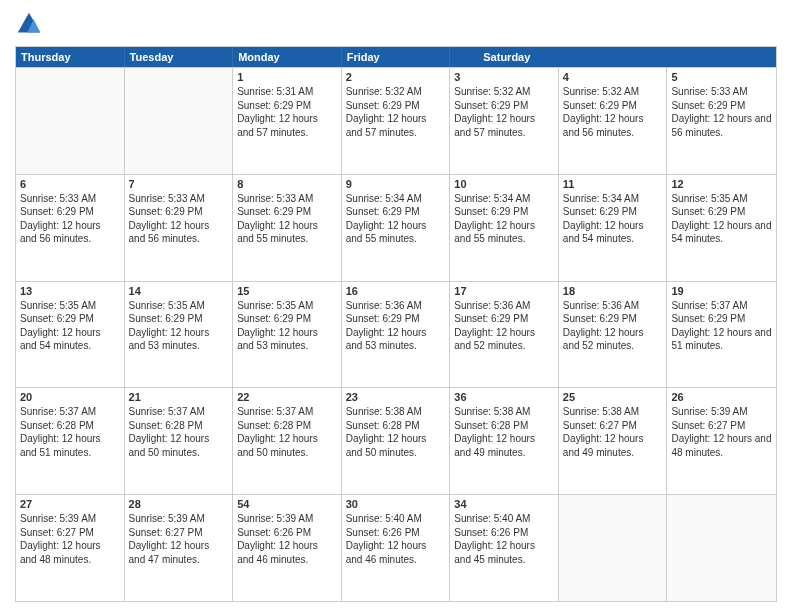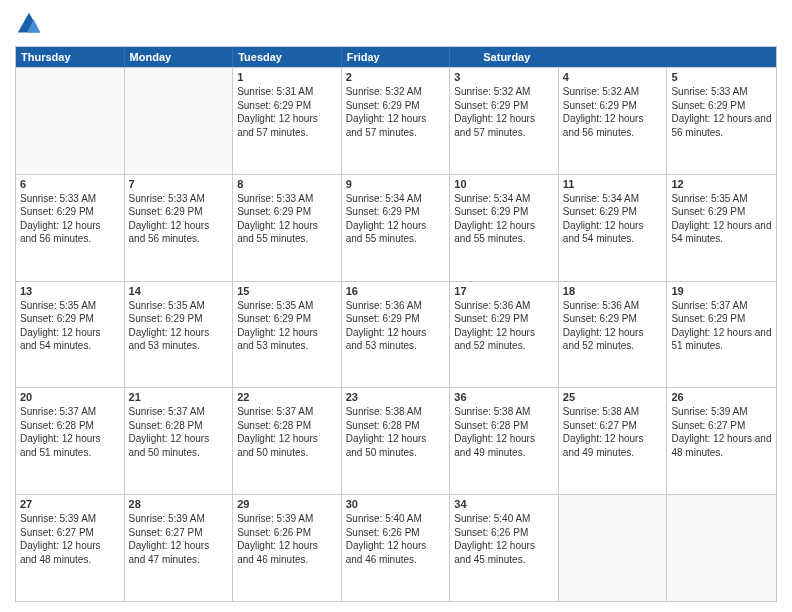--- a/index.html
+++ b/index.html
@@ -131,22 +131,22 @@
     </div>
     <div class="title-block">
       <div class="month-year"></div>
       <div class="location"></div>
     </div>
   </div>
 
   <div class="calendar">
     <div class="cal-header" id="cal-header">
         <div class="cal-header-cell">Thursday</div>
+        <div class="cal-header-cell">Tuesday</div>
         <div class="cal-header-cell">Monday</div>
-        <div class="cal-header-cell">Tuesday</div>
         <div class="cal-header-cell">Friday</div>
         <div class="cal-header-cell">Saturday</div>
       </div>
     <div class="cal-body" id="cal-body">
         <div class="cal-row">
           <div class="cal-cell empty"></div>
           <div class="cal-cell empty"></div>
           <div class="cal-cell">
             <div class="day-num">1</div>
             <div class="day-info" style="white-space: pre-line;">Sunrise: 5:31 AM
@@ -317,21 +317,21 @@
 Sunset: 6:27 PM
 Daylight: 12 hours and 48 minutes.</div>
           </div>
           <div class="cal-cell">
             <div class="day-num">28</div>
             <div class="day-info" style="white-space: pre-line;">Sunrise: 5:39 AM
 Sunset: 6:27 PM
 Daylight: 12 hours and 47 minutes.</div>
           </div>
           <div class="cal-cell">
-            <div class="day-num">29</div>
+            <div class="day-num">54</div>
             <div class="day-info" style="white-space: pre-line;">Sunrise: 5:39 AM
 Sunset: 6:26 PM
 Daylight: 12 hours and 46 minutes.</div>
           </div>
           <div class="cal-cell">
             <div class="day-num">30</div>
             <div class="day-info" style="white-space: pre-line;">Sunrise: 5:40 AM
 Sunset: 6:26 PM
 Daylight: 12 hours and 46 minutes.</div>
           </div>

